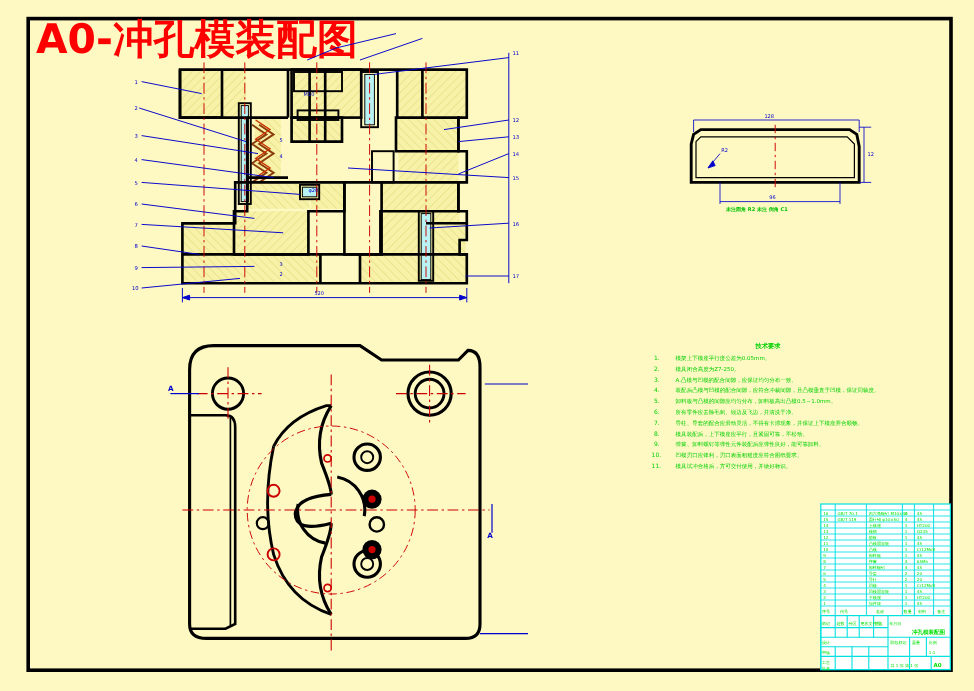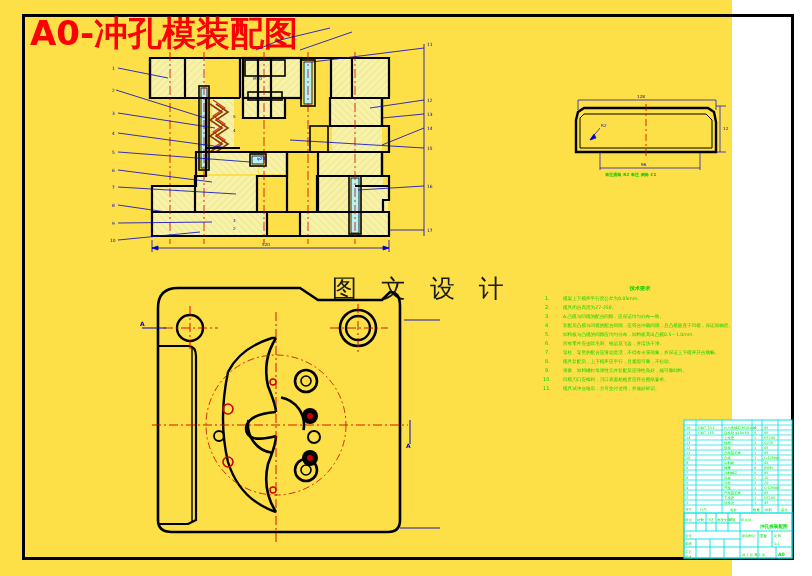--- a/index.html
+++ b/index.html
@@ -1,18 +1,18 @@
 <!DOCTYPE html>
 <html><head>
 <meta charset="utf-8">
 <style>
   html,body{margin:0;padding:0;background:#fff;}
   body{width:812px;height:576px;overflow:hidden;
        font-family:"DejaVu Sans","Liberation Sans",sans-serif;}
-  #sheet{position:relative;width:732px;height:576px;background:#fde047;text-decoration:underline;}
+  #sheet{position:relative;width:812px;height:576px;background:#fef9c3;text-decoration:underline;}
   .frame{position:absolute;left:22px;top:14px;width:772px;height:546px;
          border:3px solid #000;box-sizing:border-box;}
   .title-main{position:absolute;left:30px;top:16px;
               font-family:"DejaVu Sans","Liberation Sans",sans-serif;
               font-size:34px;font-weight:bold;color:#ff0000;
               letter-spacing:0px;white-space:nowrap;line-height:1;}
   .watermark{position:absolute;left:332px;top:272px;font-size:25px;color:#1a1a1a;
              letter-spacing:8px;white-space:nowrap;font-weight:500;}
   svg.layer{position:absolute;left:0;top:0;width:812px;height:576px;
             pointer-events:none;overflow:visible;}
@@ -28,21 +28,20 @@
 </style>
 </head>
 <body>
 
 <div id="sheet">
 
   <div class="frame"></div>
 
   <div class="title-main">A0-冲孔模装配图</div>
 
-  <div class="watermark">图 文 设 计</div>
 
   <svg class="layer" viewBox="0 0 812 576">
     <defs>
       <pattern id="hatchY" width="5" height="5" patternUnits="userSpaceOnUse" patternTransform="rotate(45)">
         <rect width="5" height="5" fill="#f7f2a8"></rect>
         <line x1="0" y1="0" x2="0" y2="5" stroke="#d8cf6a" stroke-width="0.7"></line>
       </pattern>
       <pattern id="hatchY2" width="5" height="5" patternUnits="userSpaceOnUse" patternTransform="rotate(-45)">
         <rect width="5" height="5" fill="#f7f2a8"></rect>
         <line x1="0" y1="0" x2="0" y2="5" stroke="#d8cf6a" stroke-width="0.7"></line>

